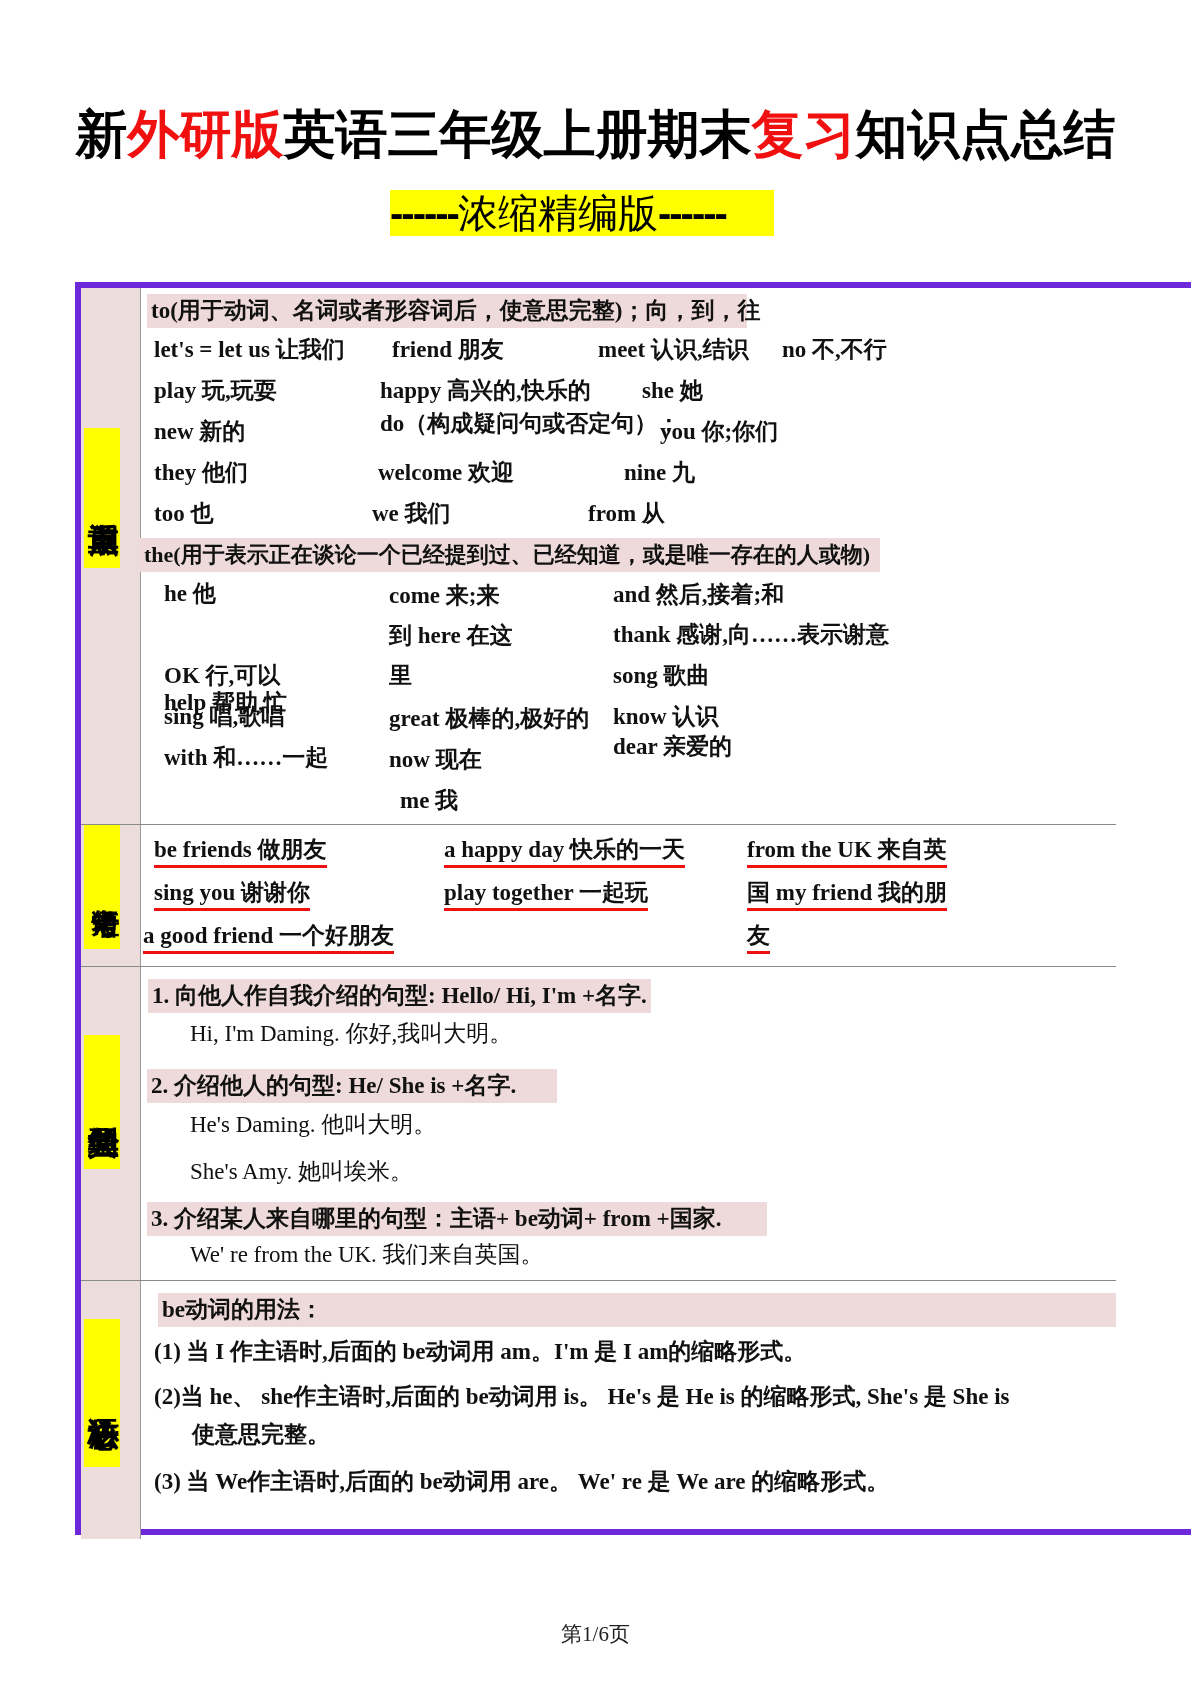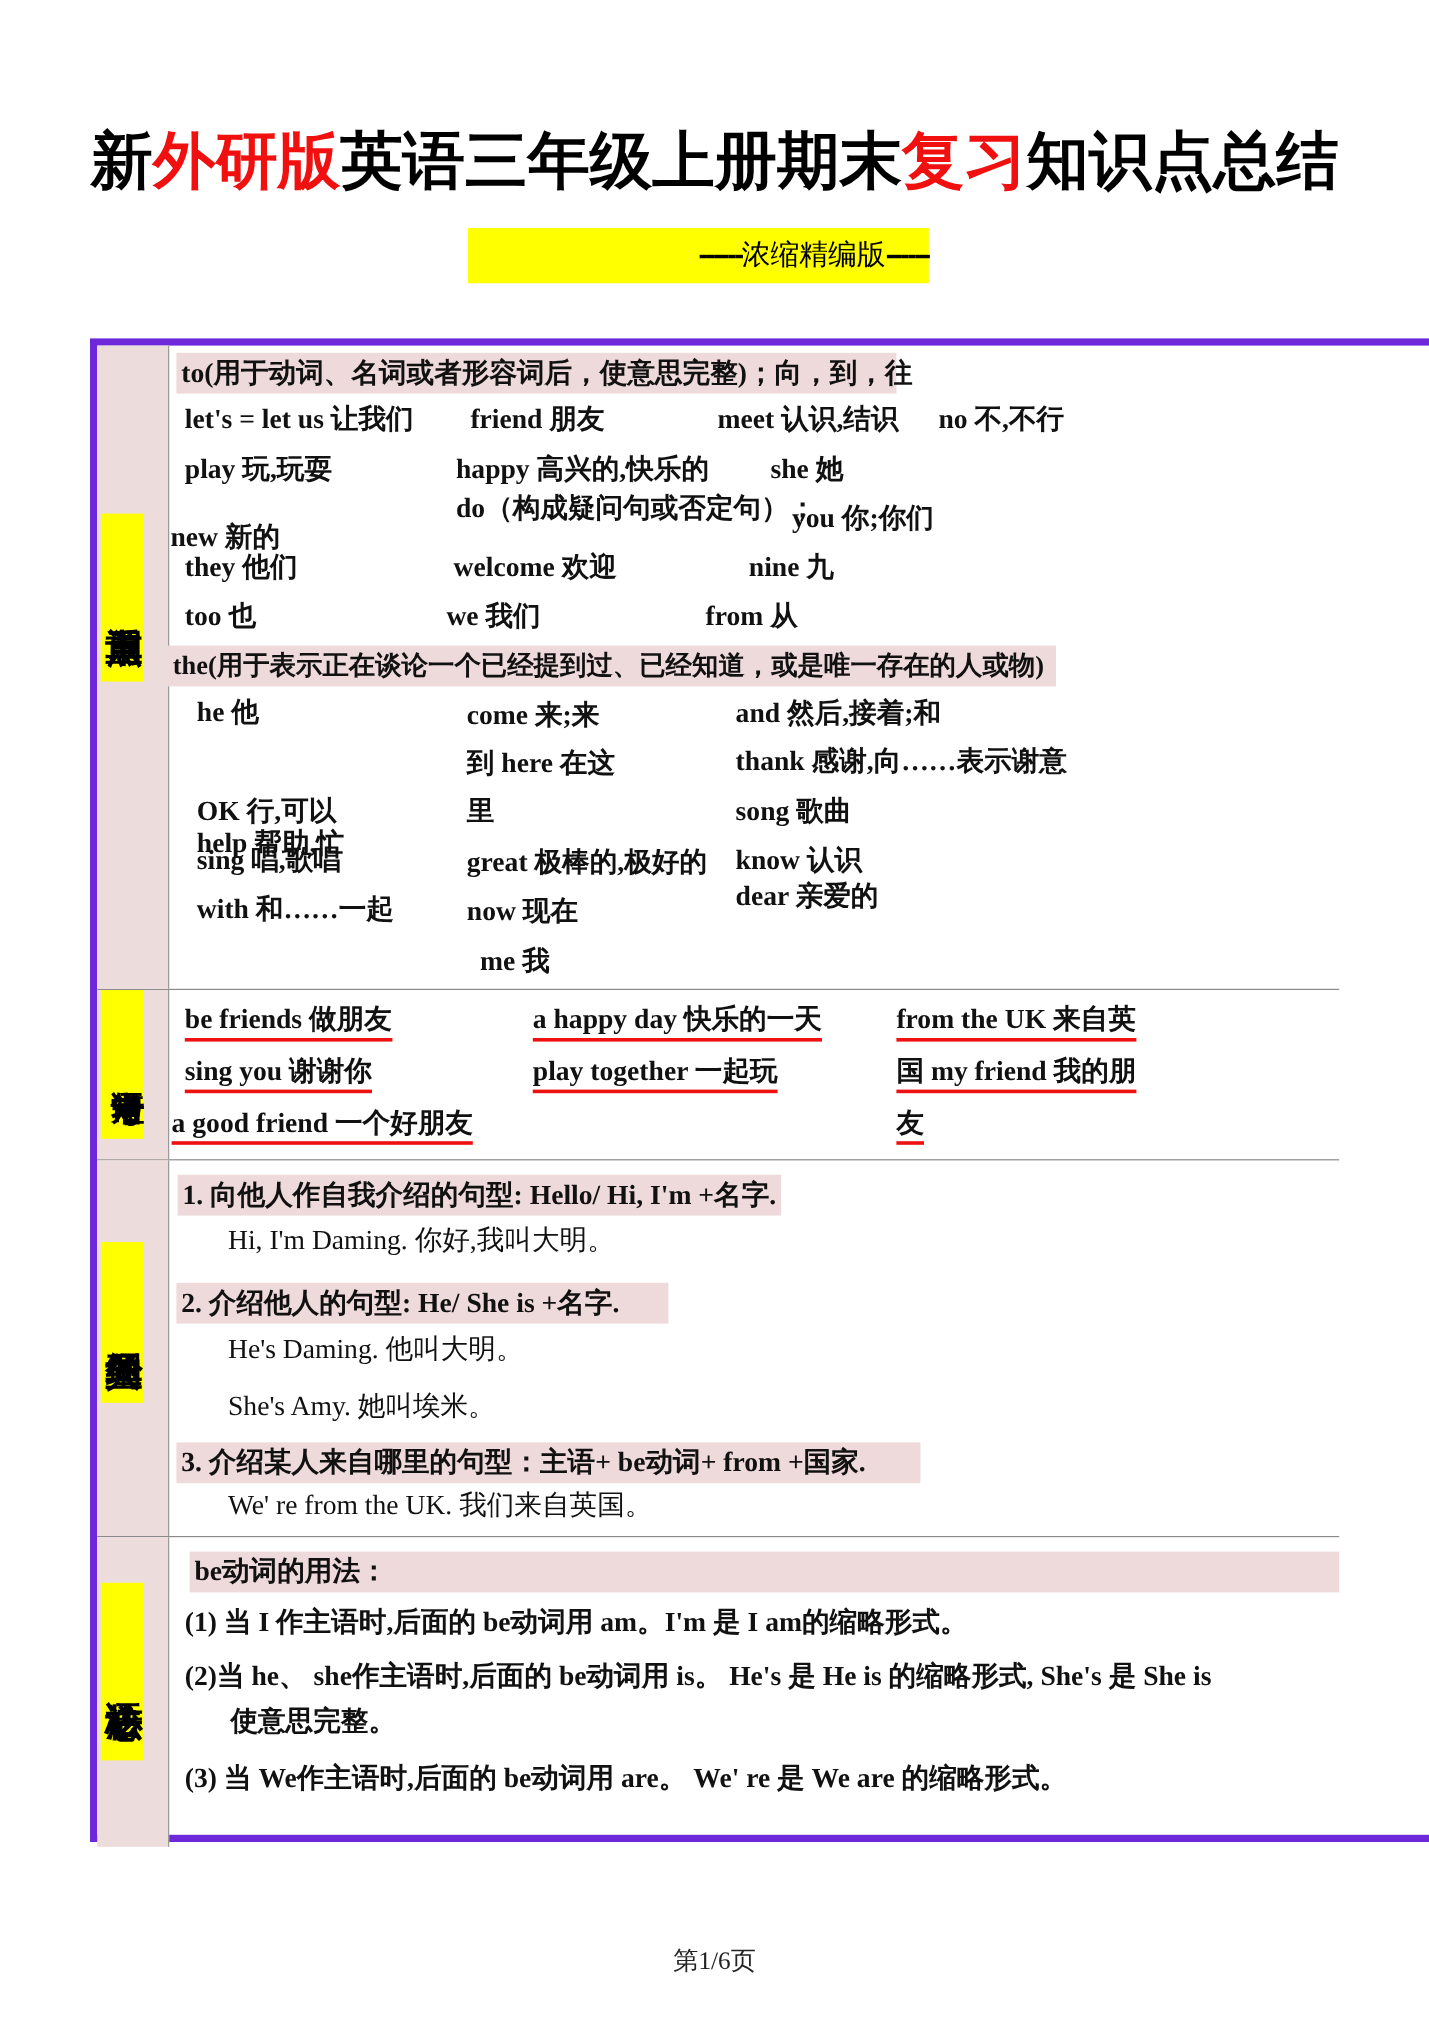--- a/index.html
+++ b/index.html
@@ -8,23 +8,23 @@
 
     .title {
       position: absolute; left: 0; top: 100px; width: 1191px; text-align: center;
       font-family: "Liberation Sans", "DejaVu Sans", sans-serif; font-weight: bold;
       font-size: 52px; letter-spacing: 0px; white-space: nowrap; color: #000;
     }
     .title .red { color: #f01010; margin-top: 16px; }
 
     .subtitle {
       position: absolute; left: 390px; top: 190px; height: 46px; width: 384px;
-      background: #ffff00; text-align: right;
+      background: #ffff00; text-align: left;
       font-family: "Liberation Sans", "DejaVu Sans", sans-serif;
-      font-size: 24px; line-height: 46px; color: #000; white-space: nowrap;
+      font-size: 40px; line-height: 46px; color: #000; white-space: nowrap;
     }
     .subtitle .dash { font-weight: bold; letter-spacing: -2px; }
 
     .table {
       position: absolute; left: 75px; top: 282px; width: 1159px; height: 1253px;
       border: 6px solid #6d28d9;
     }
     .section { position: absolute; left: 0; width: 1035px; border-bottom: 1px solid #8a8a8a; }
     .section:last-child { border-bottom: none; }
     .label-col {
@@ -70,21 +70,21 @@
 
       <div class="t" style="left:12px; top:47px;">let's = let us 让我们</div>
       <div class="t" style="left:250px; top:47px;">friend 朋友</div>
       <div class="t" style="left:456px; top:47px;">meet 认识,结识</div>
       <div class="t" style="left:640px; top:47px;">no 不,不行</div>
 
       <div class="t" style="left:12px; top:88px;">play 玩,玩耍</div>
       <div class="t" style="left:238px; top:88px;">happy 高兴的,快乐的</div>
       <div class="t" style="left:500px; top:88px;">she 她</div>
 
-      <div class="t" style="left:0; top:129px;margin-top:16px;">new 新的</div>
+      <div class="t" style="left:12px; top:129px;">new 新的</div>
       <div class="t" style="left:238px; top:121px;">do（构成疑问句或否定句）；</div>
       <div class="t" style="left:518px; top:129px;">you 你;你们</div>
 
       <div class="t" style="left:12px; top:170px;">they 他们</div>
       <div class="t" style="left:236px; top:170px;">welcome 欢迎</div>
       <div class="t" style="left:482px; top:170px;">nine 九</div>
 
       <div class="t" style="left:12px; top:211px;">too 也</div>
       <div class="t" style="left:230px; top:211px;">we 我们</div>
       <div class="t" style="left:446px; top:211px;">from 从</div>

